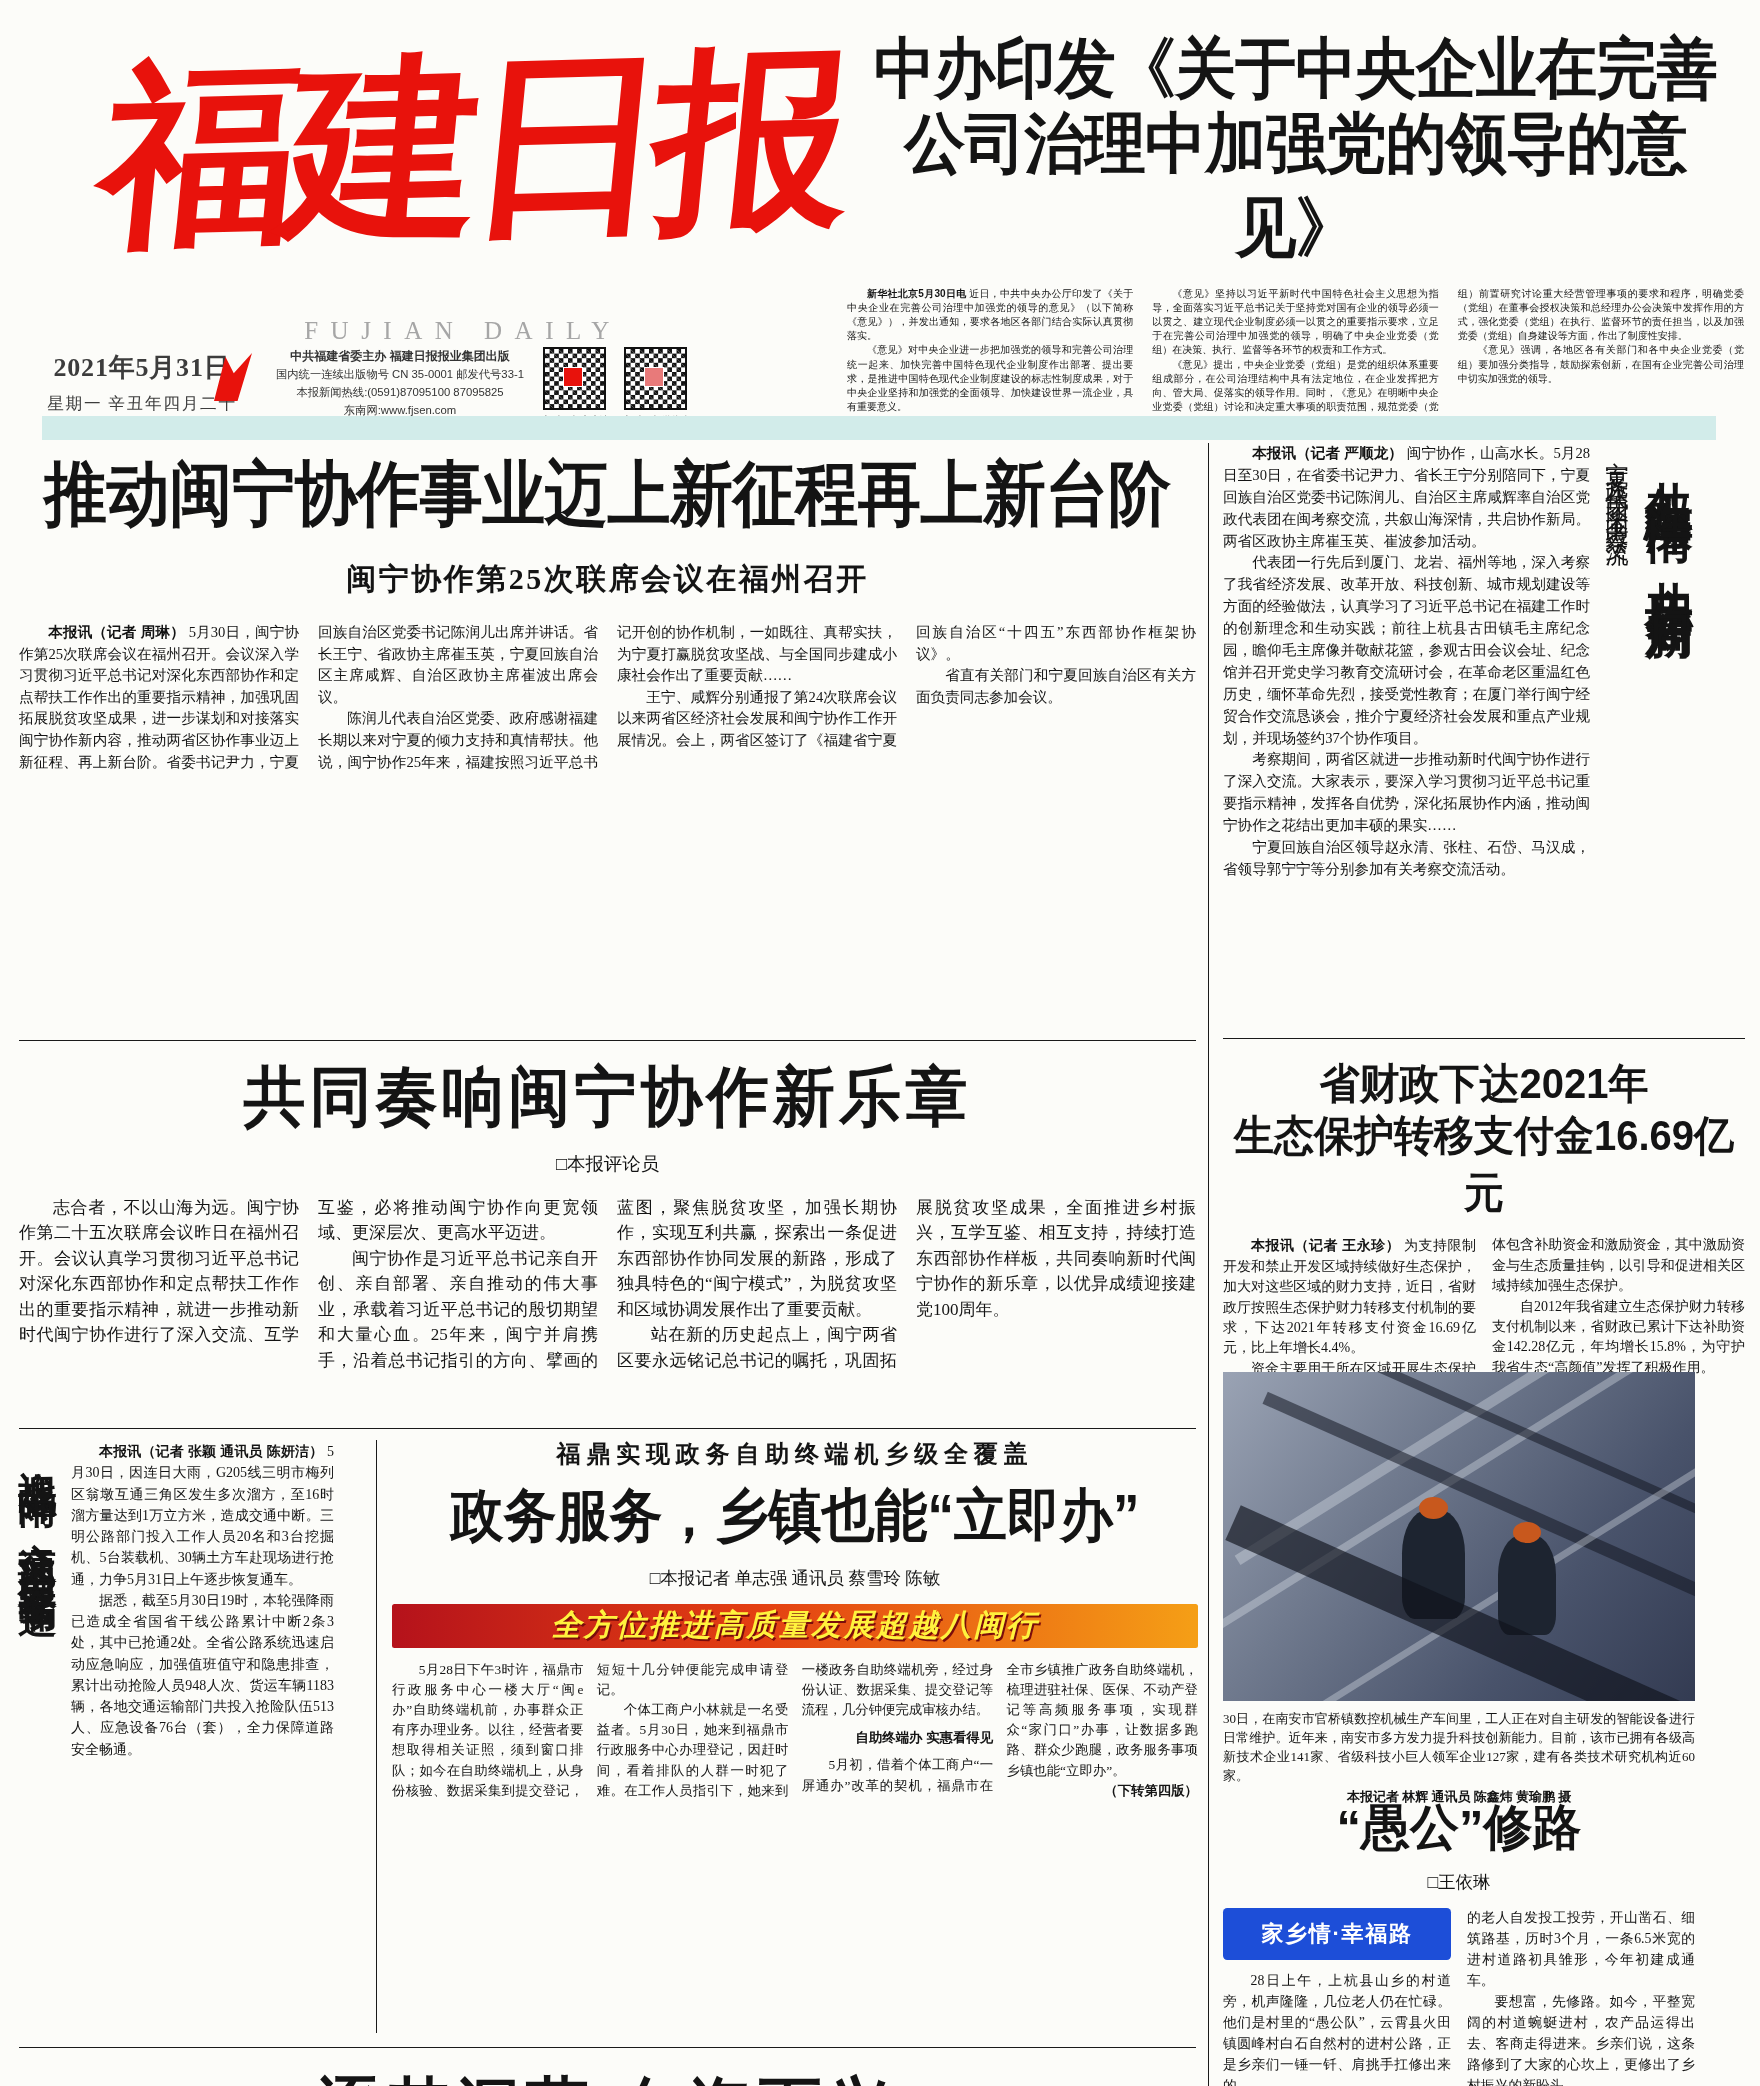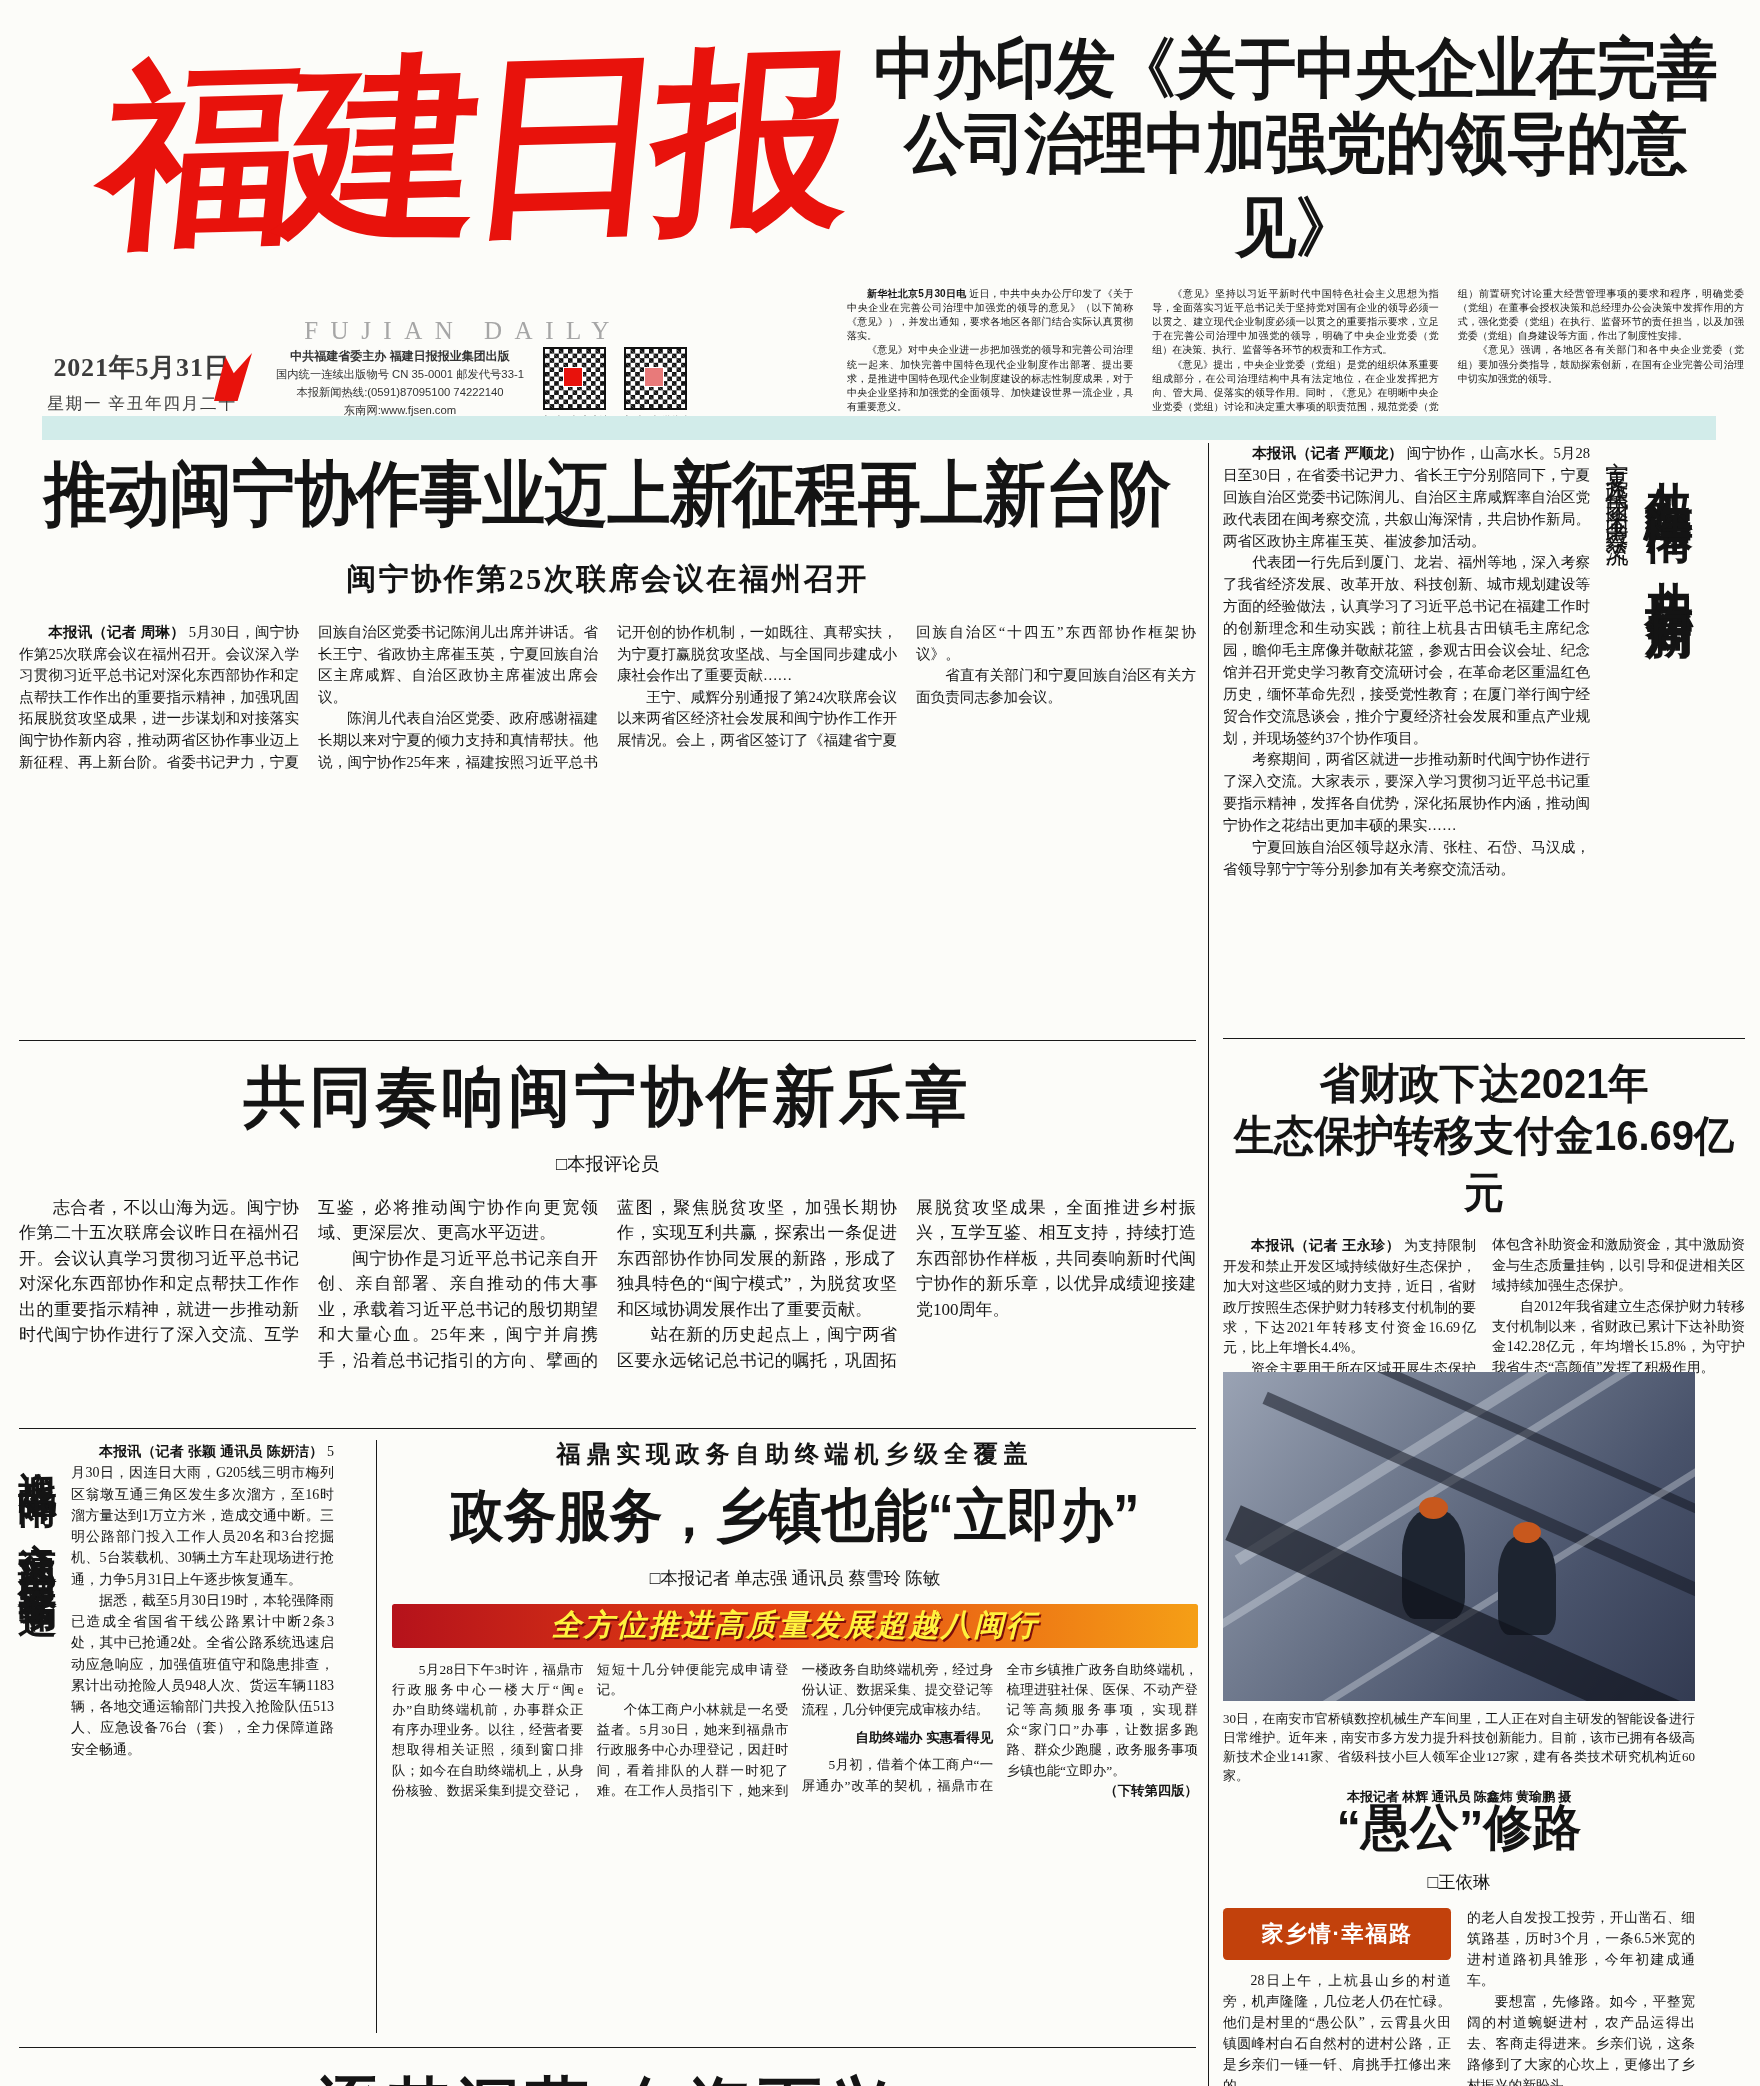--- a/index.html
+++ b/index.html
@@ -99,21 +99,21 @@
   .news-photo .truss{position:absolute;background:rgba(20,24,34,.55);transform:rotate(24deg);}
   .news-photo .worker{position:absolute;background:#1d2430;border-radius:40% 40% 20% 20%;}
   .news-photo .cap{position:absolute;background:#c8581d;border-radius:50%;}
   .photo-caption{left:1223px;top:1710px;width:472px;font-size:13px;line-height:1.45;text-align:justify;}
   .photo-credit{text-align:center;font-weight:bold;margin-top:3px;}
 
   .yugong{left:1223px;top:1795px;width:472px;}
   .yg-headline{font-family:"Liberation Sans",sans-serif;font-weight:900;font-size:49px;text-align:center;}
   .yg-byline{text-align:center;font-size:17.5px;margin-top:9.2px;}
   .yg-body{margin-top:14px;column-count:2;column-gap:16px;font-size:13.8px;line-height:1.52;height:618px;}
-  .yg-badge{background:#c2410c;color:#fff;font-family:"Liberation Sans",sans-serif;font-weight:900;
+  .yg-badge{background:#1d4ed8;color:#fff;font-family:"Liberation Sans",sans-serif;font-weight:900;
         font-size:22px;text-align:center;padding:9.2px 0;border-radius:4.2px;margin-bottom:11px;letter-spacing:1.7px;}
 
   
   .ocean{left:19px;top:2047px;width:1177px;border-top:1.3px solid #1a1a1a;padding-top:18.4px;}
   .ocean-headline{font-family:"Liberation Sans",sans-serif;font-weight:900;font-size:63px;
         text-align:center;letter-spacing:6.7px;transform:scaleY(1.08);}
 </style>
 </head>
 <body>
 
@@ -125,21 +125,21 @@
   <div class="abs date-block">
     <div class="date-line">2021年5月31日</div>
     <div class="week-line">星期一 辛丑年四月二十</div>
   </div>
 
   <div class="abs mast-mark"></div>
 
   <div class="abs pub-block">
     <div class="b">中共福建省委主办 福建日报报业集团出版</div>
     <div>国内统一连续出版物号 CN 35-0001 邮发代号33-1</div>
-    <div>本报新闻热线:(0591)87095100 74222140</div>
+    <div>本报新闻热线:(0591)87095100 87095825</div>
     <div>东南网:www.fjsen.com</div>
   </div>
 
   <div class="abs qr-wrap">
     <div class="qr-item">
       <div class="qr">
           <div class="core"></div>
         </div>
       <div class="qr-cap">福建日报客户端</div>
     </div>

